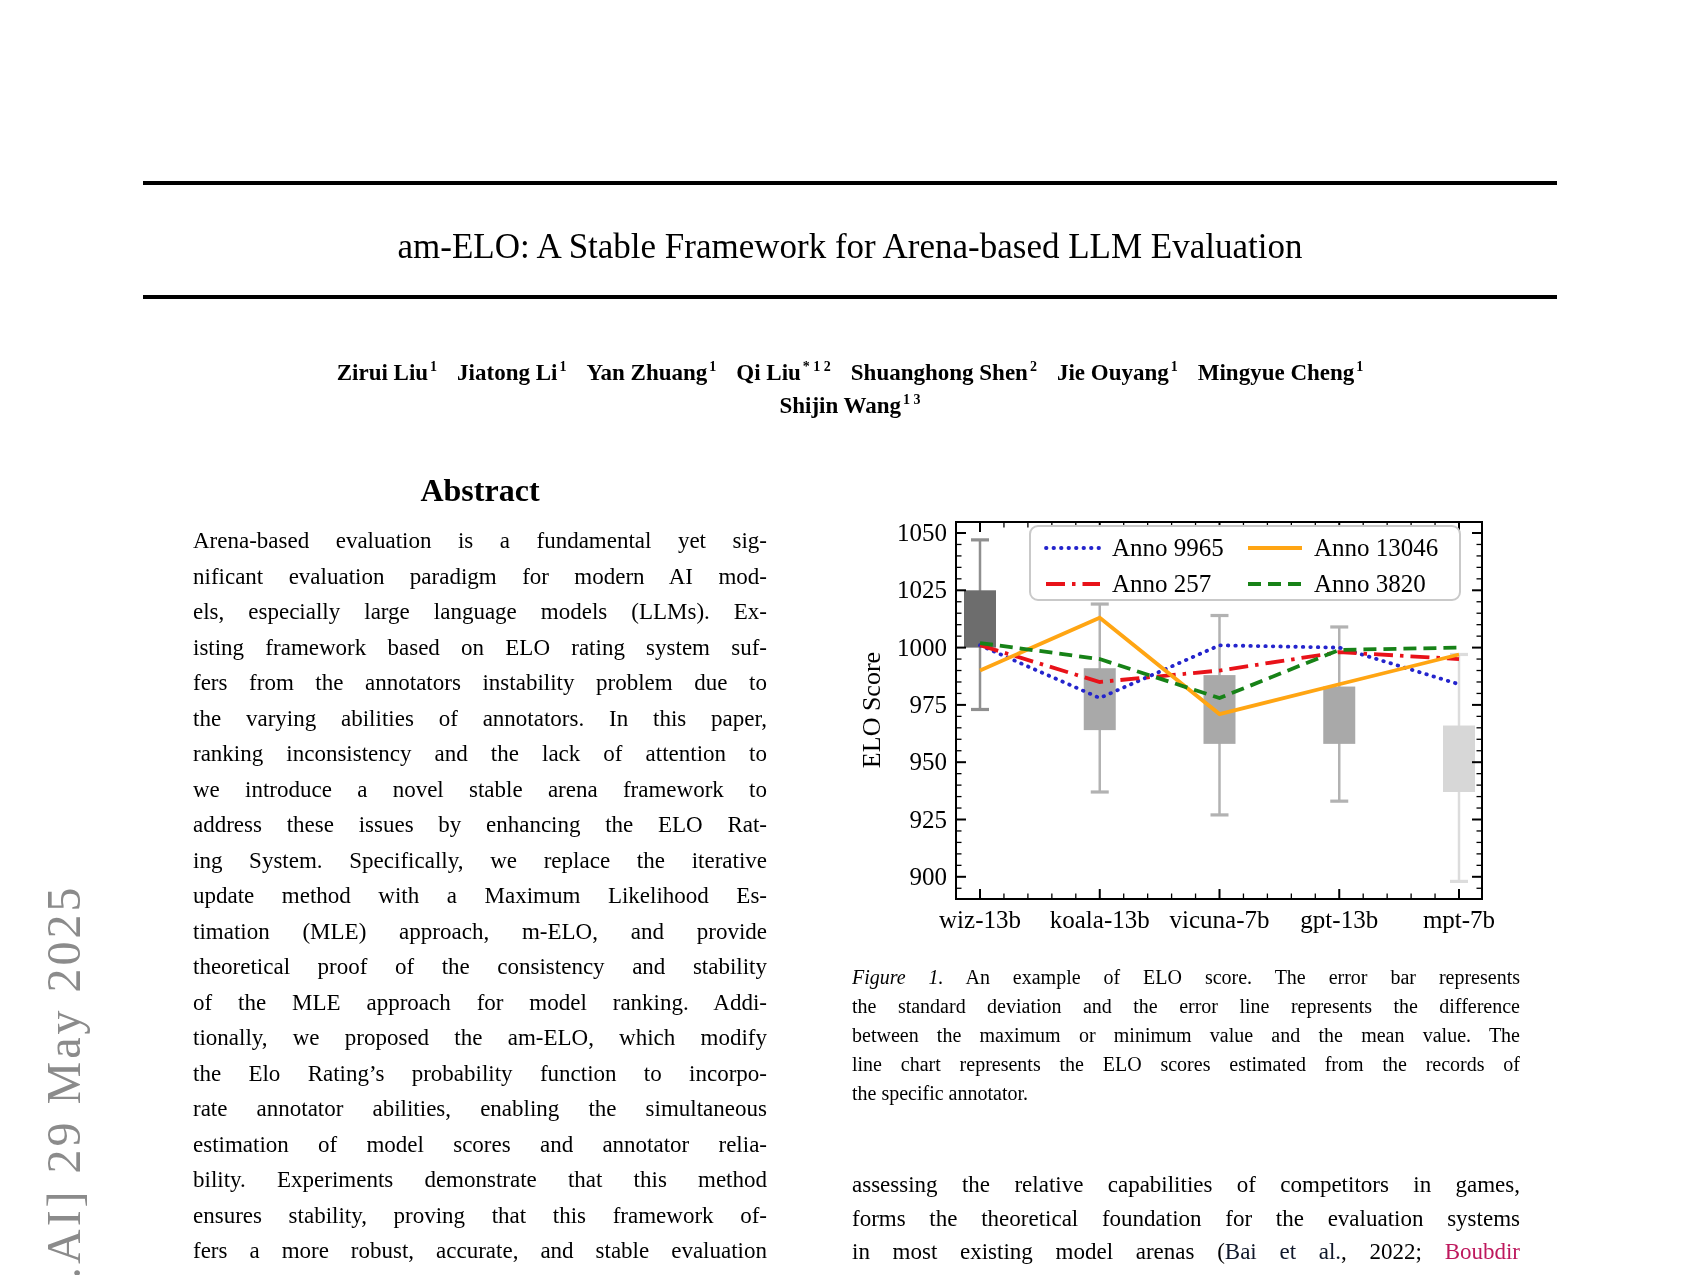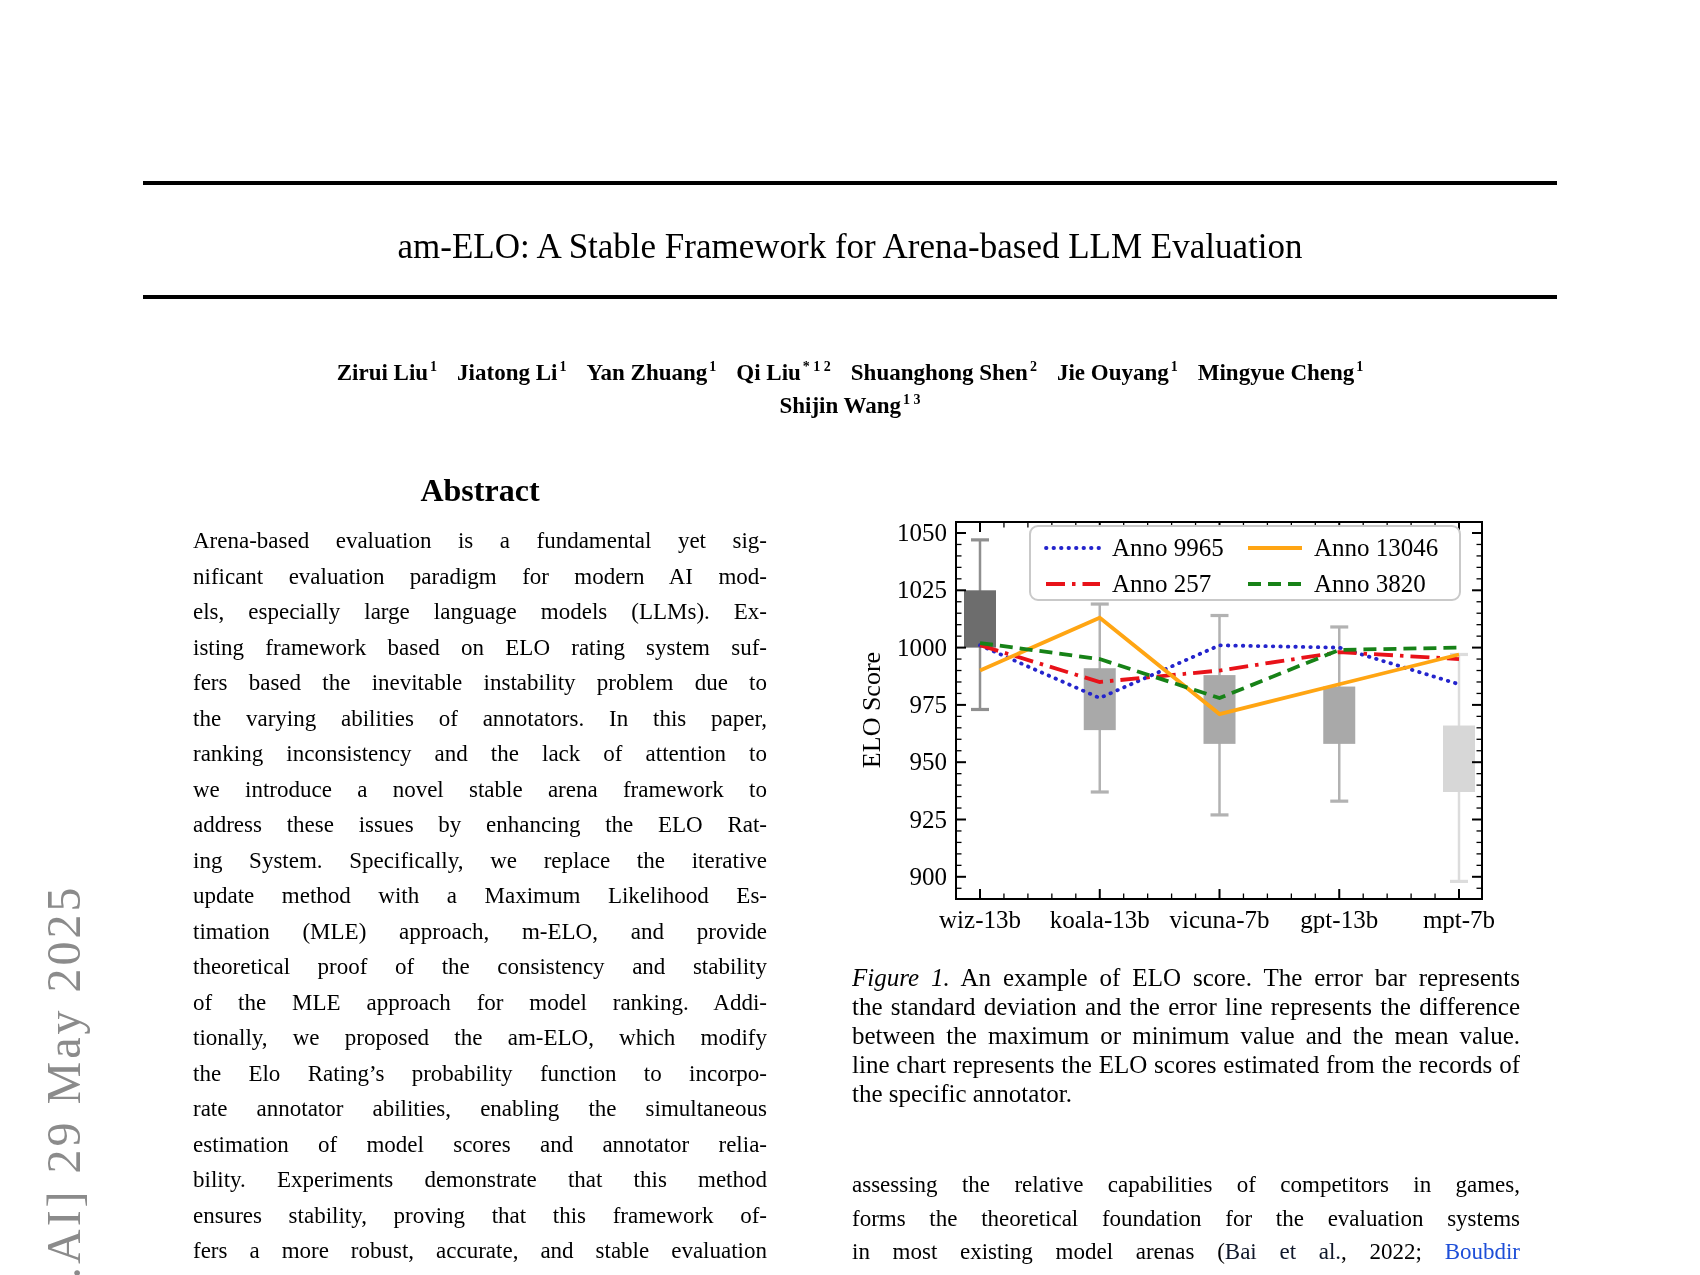--- a/index.html
+++ b/index.html
@@ -19,21 +19,21 @@
   .authors-2{top:388px;}
   .author{display:inline-block;margin:4px 10px;}
   .author sup{font-size:14px;font-weight:bold;margin-left:2px;}
   .abstract-heading{position:absolute;left:193px;top:472px;width:574px;
        text-align:center;font-size:32px;font-weight:bold;}
   .abstract-body{position:absolute;left:193px;top:523px;width:574px;font-size:23px;}
   .jline{text-align:justify;text-align-last:justify;overflow:hidden;white-space:nowrap0;}
   .abstract-body .jline{height:35.5px;line-height:35.5px;}
   .jline.last{text-align-last:left;}
   .figure-wrap{position:absolute;left:850px;top:460px;width:680px;height:500px;}
-  .caption{position:absolute;left:852px;top:963px;width:668px;font-size:25px;}
+  .caption{position:absolute;left:852px;top:963px;width:668px;font-size:20px;}
   .caption .jline{height:29px;line-height:29px;}
   .caption .figlabel{font-style:italic;}
   .bodytext{position:absolute;left:852px;top:1168px;width:668px;font-size:23px;}
   .bodytext .jline{height:33.5px;line-height:33.5px;}
   .cite{cursor:pointer;}
   svg text{font-family:"Liberation Serif", serif;}
 </style>
 </head>
 <body>
 
@@ -43,21 +43,21 @@
   <h1 class="title">am-ELO: A Stable Framework for Arena-based LLM Evaluation</h1>
   <div class="rule rule-mid"></div>
   <div class="authors-line authors-1" id="authors-line1"><span class="author"><span>Zirui Liu</span><sup>1</sup></span><span class="author"><span>Jiatong Li</span><sup>1</sup></span><span class="author"><span>Yan Zhuang</span><sup>1</sup></span><span class="author"><span>Qi Liu</span><sup>* 1 2</sup></span><span class="author"><span>Shuanghong Shen</span><sup>2</sup></span><span class="author"><span>Jie Ouyang</span><sup>1</sup></span><span class="author"><span>Mingyue Cheng</span><sup>1</sup></span></div>
   <div class="authors-line authors-2" id="authors-line2"><span class="author"><span>Shijin Wang</span><sup>1 3</sup></span></div>
   <div class="abstract-heading">Abstract</div>
   <div class="abstract-body" id="abstract-body">
       <div class="jline">Arena-based evaluation is a fundamental yet sig-</div>
       <div class="jline">nificant evaluation paradigm for modern AI mod-</div>
       <div class="jline">els, especially large language models (LLMs). Ex-</div>
       <div class="jline">isting framework based on ELO rating system suf-</div>
-      <div class="jline">fers based the inevitable instability problem due to</div>
+      <div class="jline">fers from the annotators instability problem due to</div>
       <div class="jline">the varying abilities of annotators. In this paper,</div>
       <div class="jline">ranking inconsistency and the lack of attention to</div>
       <div class="jline">we introduce a novel stable arena framework to</div>
       <div class="jline">address these issues by enhancing the ELO Rat-</div>
       <div class="jline">ing System. Specifically, we replace the iterative</div>
       <div class="jline">update method with a Maximum Likelihood Es-</div>
       <div class="jline">timation (MLE) approach, m-ELO, and provide</div>
       <div class="jline">theoretical proof of the consistency and stability</div>
       <div class="jline">of the MLE approach for model ranking. Addi-</div>
       <div class="jline">tionally, we proposed the am-ELO, which modify</div>
@@ -227,16 +227,16 @@
   <div class="caption" id="figure-caption">
       <div class="jline"><span class="figlabel">Figure 1.</span> <span>An example of ELO score.  The error bar represents</span></div>
       <div class="jline">the standard deviation and the error line represents the difference</div>
       <div class="jline">between the maximum or minimum value and the mean value. The</div>
       <div class="jline">line chart represents the ELO scores estimated from the records of</div>
       <div class="jline last">the specific annotator.</div>
     </div>
   <div class="bodytext" id="intro-paragraph">
       <div class="jline"><span>assessing the relative capabilities of competitors in games,</span></div>
       <div class="jline"><span>forms the theoretical foundation for the evaluation systems</span></div>
-      <div class="jline"><span>in most existing model arenas (</span><span class="cite" style="color: #0f172a;">Bai et al.</span><span>, </span><span class="cite" style="color: #000000;">2022</span><span>; </span><span class="cite" style="color: #1d4ed8;">Boubdir</span></div>
+      <div class="jline"><span>in most existing model arenas (</span><span class="cite" style="color: #0f172a;">Bai et al.</span><span>, </span><span class="cite" style="color: #000000;">2022</span><span>; </span><span class="cite" style="color: #be185d;">Boubdir</span></div>
       <div class="jline last"><span>et al., </span><span class="cite" style="color: rgb(26, 26, 156);">2023</span><span>)</span></div>
     </div>
 </div>
 
 </body></html>

